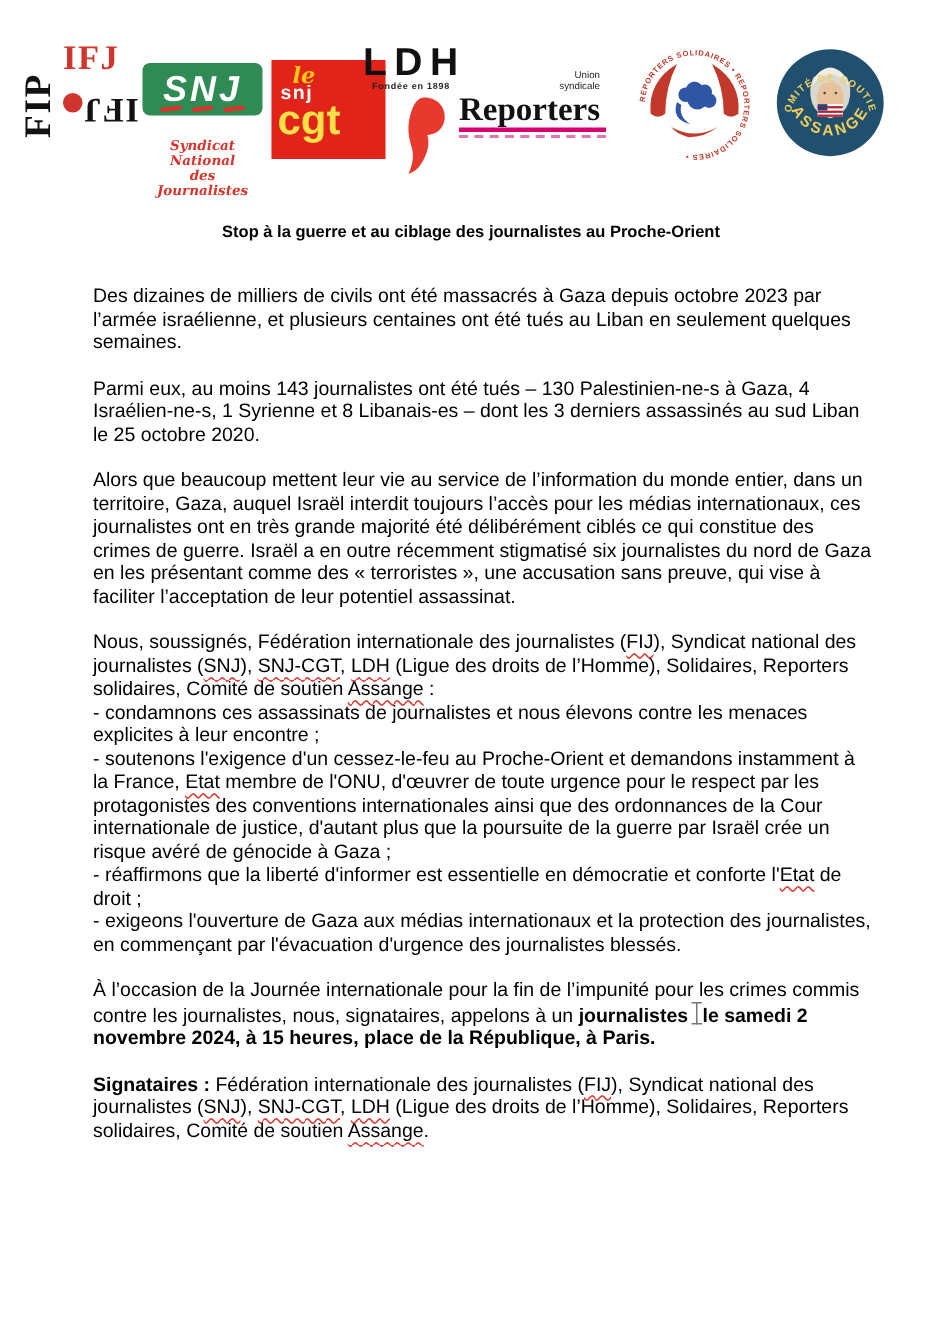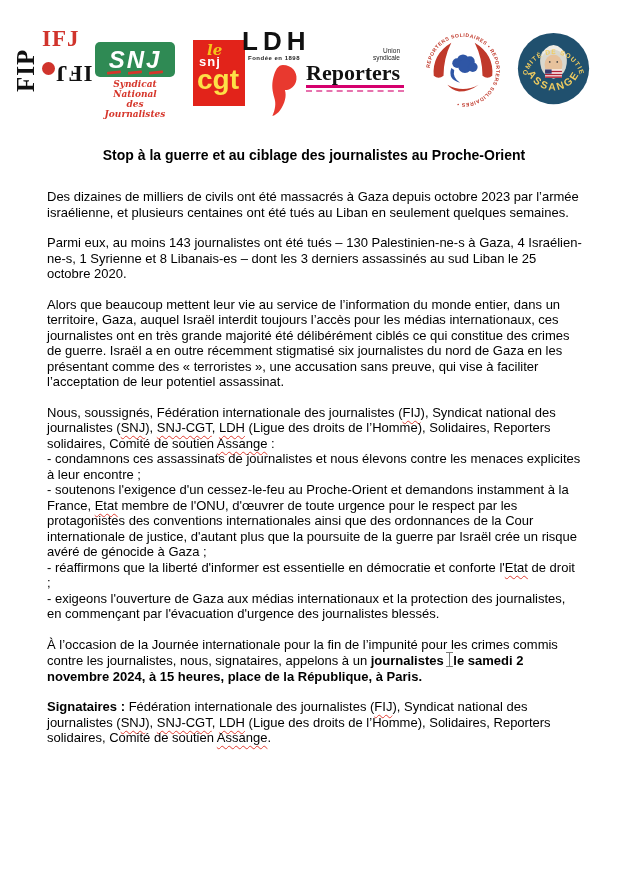--- a/index.html
+++ b/index.html
@@ -19,24 +19,24 @@
   .fij-dot{position:absolute;left:32px;top:38px;width:13px;height:13px;border-radius:50%;background:var(--fij-red);}
   .fij-ijf{position:absolute;right:0px;top:36px;transform:rotate(180deg);font-family:"Liberation Serif",serif;
     font-weight:bold;font-size:23px;letter-spacing:1px;color:#111;}
   
   .logo-snj{left:95px;top:42px;width:80px;text-align:center;}
   .snj-box{position:relative;width:80px;height:35px;background:var(--snj-green);border-radius:5px;
     display:flex;align-items:center;justify-content:center;}
   .snj-acronym{color:#fff;font-weight:bold;font-style:italic;font-size:24px;letter-spacing:2px;line-height:24px;}
   .snj-dashes{position:absolute;bottom:3px;left:12px;display:flex;gap:7px;}
   .snj-dashes span{width:14px;height:3px;background:var(--snj-script-red);transform:rotate(-6deg);border-radius:1px;}
-  .snj-sub{margin-top:2px;font-family:"DejaVu Serif",serif;font-style:italic;font-weight:bold;
+  .snj-sub{margin-top:16px;font-family:"DejaVu Serif",serif;font-style:italic;font-weight:bold;
     font-size:9px;line-height:10px;color:var(--snj-script-red);}
   
-  .logo-snjcgt{left:181px;top:40px;width:52px;height:66px;background:var(--cgt-red);margin-left:12px;}
+  .logo-snjcgt{left:181px;top:40px;width:76px;height:66px;background:var(--cgt-red);}
   .cgt-le{position:absolute;left:14px;top:1px;font-family:"DejaVu Serif",serif;font-style:italic;font-weight:bold;
     font-size:15px;color:var(--cgt-yellow);}
   .cgt-snj{position:absolute;left:6px;top:15px;color:#fff;font-weight:bold;font-size:13px;letter-spacing:1px;line-height:13px;}
   .cgt-cgt{position:absolute;left:4px;top:25px;color:#fde047;font-weight:bold;font-size:28px;letter-spacing:0;line-height:30px;}
   
   .logo-ldh{left:238px;top:28px;width:72px;text-align:center;}
   .ldh-acronym{font-weight:bold;font-size:26px;letter-spacing:5px;line-height:26px;color:#111;margin-left:4px;}
   .ldh-founded{font-size:6px;font-weight:bold;color:#222;letter-spacing:.5px;margin-top:1px;}
   .ldh-mark{margin-top:3px;margin-left:16px;}
   .ldh-mark path{fill:var(--ldh-red);}
@@ -53,27 +53,27 @@
   .rs-blue{fill:var(--reporters-blue);}
   .rs-ring{font-size:5.2px;font-weight:bold;letter-spacing:.55px;fill:var(--reporters-red);}
   
   .logo-assange{left:516px;top:31px;width:75px;height:75px;}
   .as-bg{fill:var(--assange-navy);}
   .as-arc-top{font-size:7px;font-weight:bold;letter-spacing:1.1px;fill:var(--assange-yellow);}
   .as-arc-bottom{font-size:11px;font-weight:bold;letter-spacing:2.2px;fill:var(--assange-yellow);}
   
   .title{
     margin:146px 20px 0 20px;padding:0;text-align:center;
-    font-size:14px;font-weight:bold;line-height:18px;position:absolute;top:0;left:0;right:0;
+    font-size:11px;font-weight:bold;line-height:18px;position:absolute;top:0;left:0;right:0;
   }
   .doc-body{
     position:absolute;left:47px;top:189px;width:535px;
     font-size:13px;line-height:15.5px;
   }
-  .para{margin:0 0 15px 0;white-space:pre-wrap;}
+  .para{margin:0 0 15px 15px;white-space:pre-wrap;}
   .para .b{font-weight:bold;}
   .para .spell{
     text-decoration:underline wavy var(--spell-red);
     text-decoration-thickness:1px;text-underline-offset:2.5px;
   }
   .ibeam{
     display:inline-block;width:8px;height:15px;vertical-align:-2px;margin:0 0 0 -2px;
     background:
       linear-gradient(#777,#777) top center/7px 1px no-repeat,
       linear-gradient(#777,#777) bottom center/7px 1px no-repeat,

